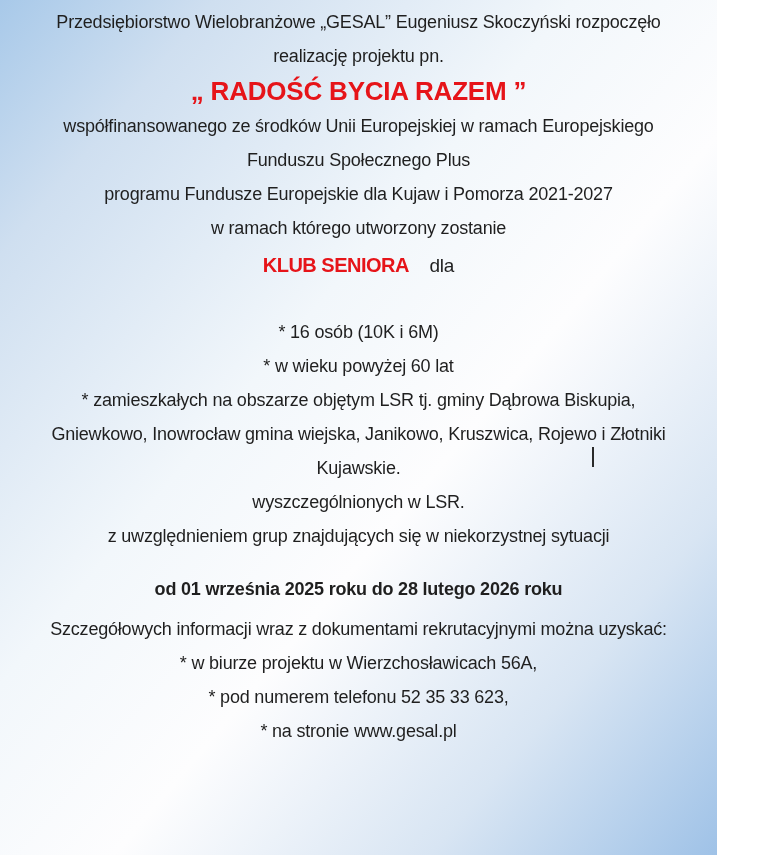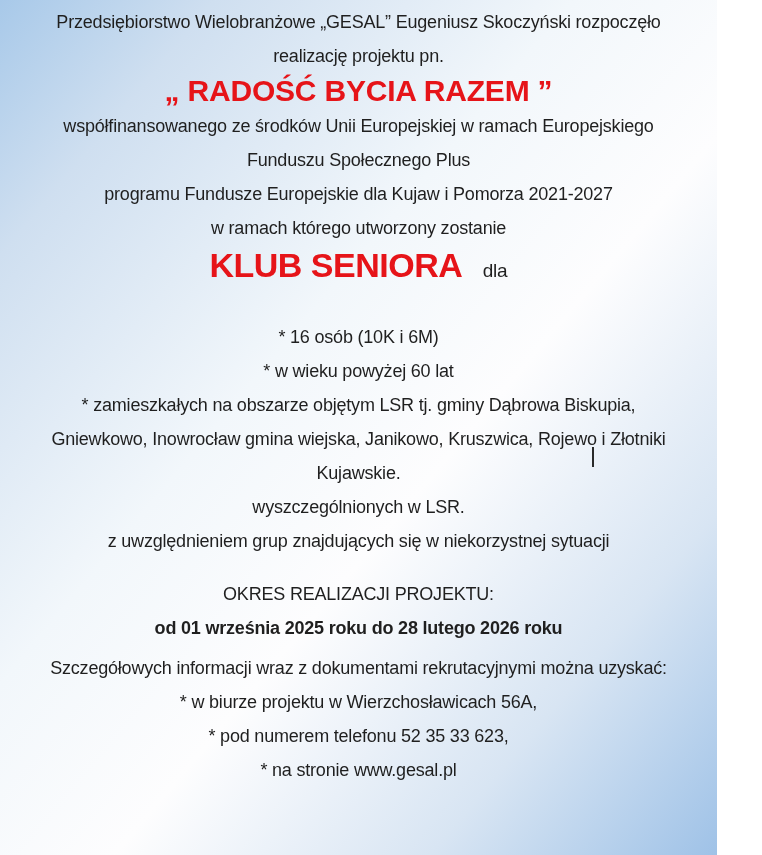--- a/index.html
+++ b/index.html
@@ -24,31 +24,31 @@
     padding-top: 5px;
   }
   #page p { margin: 0; }
   .line {
     font-size: 18px;
     line-height: 34px;
     letter-spacing: -0.2px;
     white-space: nowrap;
   }
   .project-title {
-    font-size: 30px;
+    font-size: 26px;
     line-height: 36px;
     font-weight: bold;
     color: var(--accent-red, #e61419);
     letter-spacing: -0.2px;
   }
   .funding   { }
   .lead-in   { margin-top: 19px; }
   .club-line { margin-top: 21px; line-height: 40px; white-space: nowrap; }
   .club-name {
-    font-size: 34px;
+    font-size: 20px;
     font-weight: bold;
     color: var(--accent-red, #e61419);
     letter-spacing: -0.5px;
   }
   .club-suffix { font-size: 19px; margin-left: 16px; letter-spacing: -0.2px; }
   .participants { margin-top: 28px; }
   .period  { margin-top: 19px; }
   .bold    { font-weight: bold; }
   .contact { margin-top: 6px; }
   .caret {
@@ -89,21 +89,20 @@
     <p class="line">* 16 osób (10K i 6M)</p>
     <p class="line">* w wieku powyżej 60 lat</p>
     <p class="line">* zamieszkałych na obszarze objętym LSR tj. gminy Dąbrowa Biskupia,</p>
     <p class="line">Gniewkowo, Inowrocław gmina wiejska, Janikowo, Kruszwica, Rojewo i Złotniki</p>
     <p class="line">Kujawskie.</p>
     <p class="line">wyszczególnionych w LSR.</p>
     <p class="line">z uwzględnieniem grup znajdujących się w niekorzystnej sytuacji</p>
   </div>
 
   <div class="period">
-    <p class="line">OKRES REALIZACJI PROJEKTU:</p>
     <p class="line bold">od 01 września 2025 roku do 28 lutego 2026 roku</p>
   </div>
 
   <div class="contact">
     <p class="line">Szczegółowych informacji wraz z dokumentami rekrutacyjnymi można uzyskać:</p>
     <p class="line">* w biurze projektu w Wierzchosławicach 56A,</p>
     <p class="line">* pod numerem telefonu 52 35 33 623,</p>
     <p class="line">* na stronie www.gesal.pl</p>
   </div>
 

